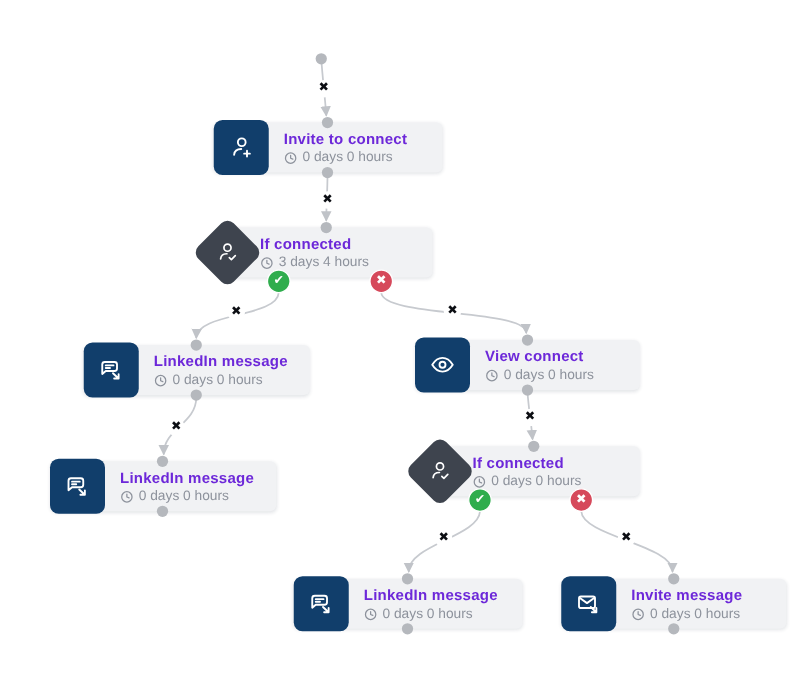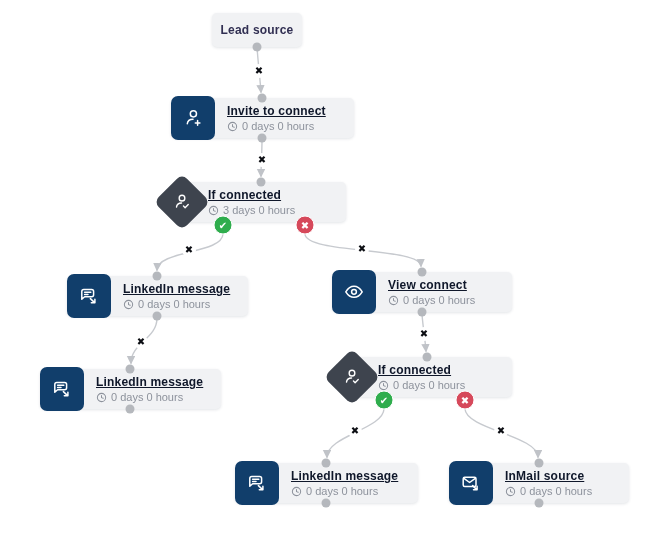--- a/index.html
+++ b/index.html
@@ -12,21 +12,21 @@
         box-shadow:0 1px 3px rgba(25,39,68,.12);cursor:pointer;}
   .node.lead{height:34px;display:flex;align-items:center;justify-content:center;
         font-size:12px;font-weight:700;color:#312f52;letter-spacing:.2px;}
   .icon-tile{position:absolute;left:0;top:-2px;width:44px;height:44px;border-radius:7px;
         background:#113e6b;display:flex;align-items:center;justify-content:center;}
   .diamond-tile{position:absolute;left:-13px;top:0;width:40px;height:40px;border-radius:7px;
         background:#3e444e;transform:rotate(45deg);display:flex;align-items:center;justify-content:center;}
   .diamond-tile svg{transform:rotate(-45deg);}
   .node-text{position:absolute;left:56px;top:50%;transform:translateY(-50%);white-space:nowrap;}
   .node.condition .node-text{left:33px;}
-  .node-title{font-size:12px;font-weight:700;color:#0f172a;line-height:1.25;letter-spacing:.2px;text-decoration:underline;}
+  .node-title{font-size:12px;font-weight:700;color:#6d28d9;line-height:1.25;letter-spacing:.2px;}
   .node-delay{display:flex;align-items:center;gap:4px;font-size:11px;color:#8d929c;margin-top:1px;}
 
   .handle{position:absolute;z-index:4;width:9px;height:9px;border-radius:50%;background:#b5b8bd;
         transform:translate(-50%,-50%);cursor:crosshair;}
   .edge-x{position:absolute;z-index:5;width:14px;height:14px;transform:translate(-50%,-50%);
         background:#ffffff;border-radius:50%;display:flex;align-items:center;justify-content:center;
         font-size:10px;font-weight:900;color:#0c0e13;line-height:1;cursor:pointer;}
   .badge{position:absolute;z-index:5;width:19px;height:19px;border-radius:50%;box-sizing:border-box;
         transform:translate(-50%,-50%);display:flex;align-items:center;justify-content:center;
         color:#fff;font-size:10px;font-weight:900;line-height:1;border:1.5px solid #ffffff;}
@@ -50,21 +50,20 @@
     <path class="edge" d="M257 47 C258 62 260 78 261 92" marker-end="url(#arr)"></path>
     <path class="edge" d="M262 140 C262 152 261 166 261 176" marker-end="url(#arr)"></path>
     <path class="edge" d="M223 234 C222 254 158 250 157 270" marker-end="url(#arr)"></path>
     <path class="edge" d="M305 234 C306 254 420 247 421 266" marker-end="url(#arr)"></path>
     <path class="edge" d="M157 318 C157 339 131 343 131 363" marker-end="url(#arr)"></path>
     <path class="edge" d="M422 314 C423 328 425 338 426 351" marker-end="url(#arr)"></path>
     <path class="edge" d="M384 409 C383 429 327 436 327 457" marker-end="url(#arr)"></path>
     <path class="edge" d="M465 409 C466 429 538 436 538 457" marker-end="url(#arr)"></path>
   </svg>
 
-  <div class="node lead" style="left:212px;top:13px;width:90px">Lead source</div>
 
   <div class="node action" style="left:171px;top:98px;width:183px">
     <div class="icon-tile">
       <svg class="node-icon" width="24" height="24" viewBox="0 0 24 24">
         <circle cx="12.4" cy="7.8" r="3.1"></circle>
         <path d="M6.3 17.8 C6.6 14.4 9.2 13.2 12 13.2"></path>
         <path d="M16.6 14.6 L16.6 19.2 M14.3 16.9 L18.9 16.9"></path>
       </svg>
     </div>
     <div class="node-text">
@@ -87,21 +86,21 @@
         <path d="M13.6 16.4 L15.4 18.2 L18.8 14.8"></path>
       </svg>
     </div>
     <div class="node-text">
       <div class="node-title">If connected</div>
       <div class="node-delay">
         <svg class="clock" width="11" height="11" viewBox="0 0 12 12">
           <circle cx="6" cy="6" r="4.5"></circle>
             <path d="M6 3.7 L6 6.1 L7.9 6.9"></path>
         </svg>
-        <span>3 days 0 hours</span>
+        <span>3 days 4 hours</span>
       </div>
     </div>
   </div>
 
   <div class="node action" style="left:67px;top:276px;width:181px">
     <div class="icon-tile">
       <svg class="node-icon" width="24" height="24" viewBox="0 0 24 24">
         <path d="M4.8 15.2 L4.8 7.6 Q4.8 5.6 6.8 5.6 L14.6 5.6 Q16.6 5.6 16.6 7.6 L16.6 10.8 Q16.6 12.8 14.6 12.8 L7.6 12.8 Z"></path>
         <path d="M7.6 8.3 L13.8 8.3 M7.6 10.4 L11 10.4"></path>
         <path d="M13.4 14.6 L17.6 18.6 M17.9 15.3 L17.9 18.8 L14.3 18.8"></path>
@@ -200,21 +199,21 @@
 
   <div class="node action" style="left:449px;top:463px;width:180px">
     <div class="icon-tile">
       <svg class="node-icon" width="24" height="24" viewBox="0 0 24 24">
         <rect x="4.2" y="6.2" width="12.8" height="9.2" rx="1.5"></rect>
         <path d="M4.9 7.4 L10.6 11.5 L16.3 7.4"></path>
         <path d="M13.6 14.6 L17.8 18.6 M18.1 15.3 L18.1 18.8 L14.5 18.8"></path>
       </svg>
     </div>
     <div class="node-text">
-      <div class="node-title">InMail source</div>
+      <div class="node-title">Invite message</div>
       <div class="node-delay">
         <svg class="clock" width="11" height="11" viewBox="0 0 12 12">
           <circle cx="6" cy="6" r="4.5"></circle>
             <path d="M6 3.7 L6 6.1 L7.9 6.9"></path>
         </svg>
         <span>0 days 0 hours</span>
       </div>
     </div>
   </div>
 

